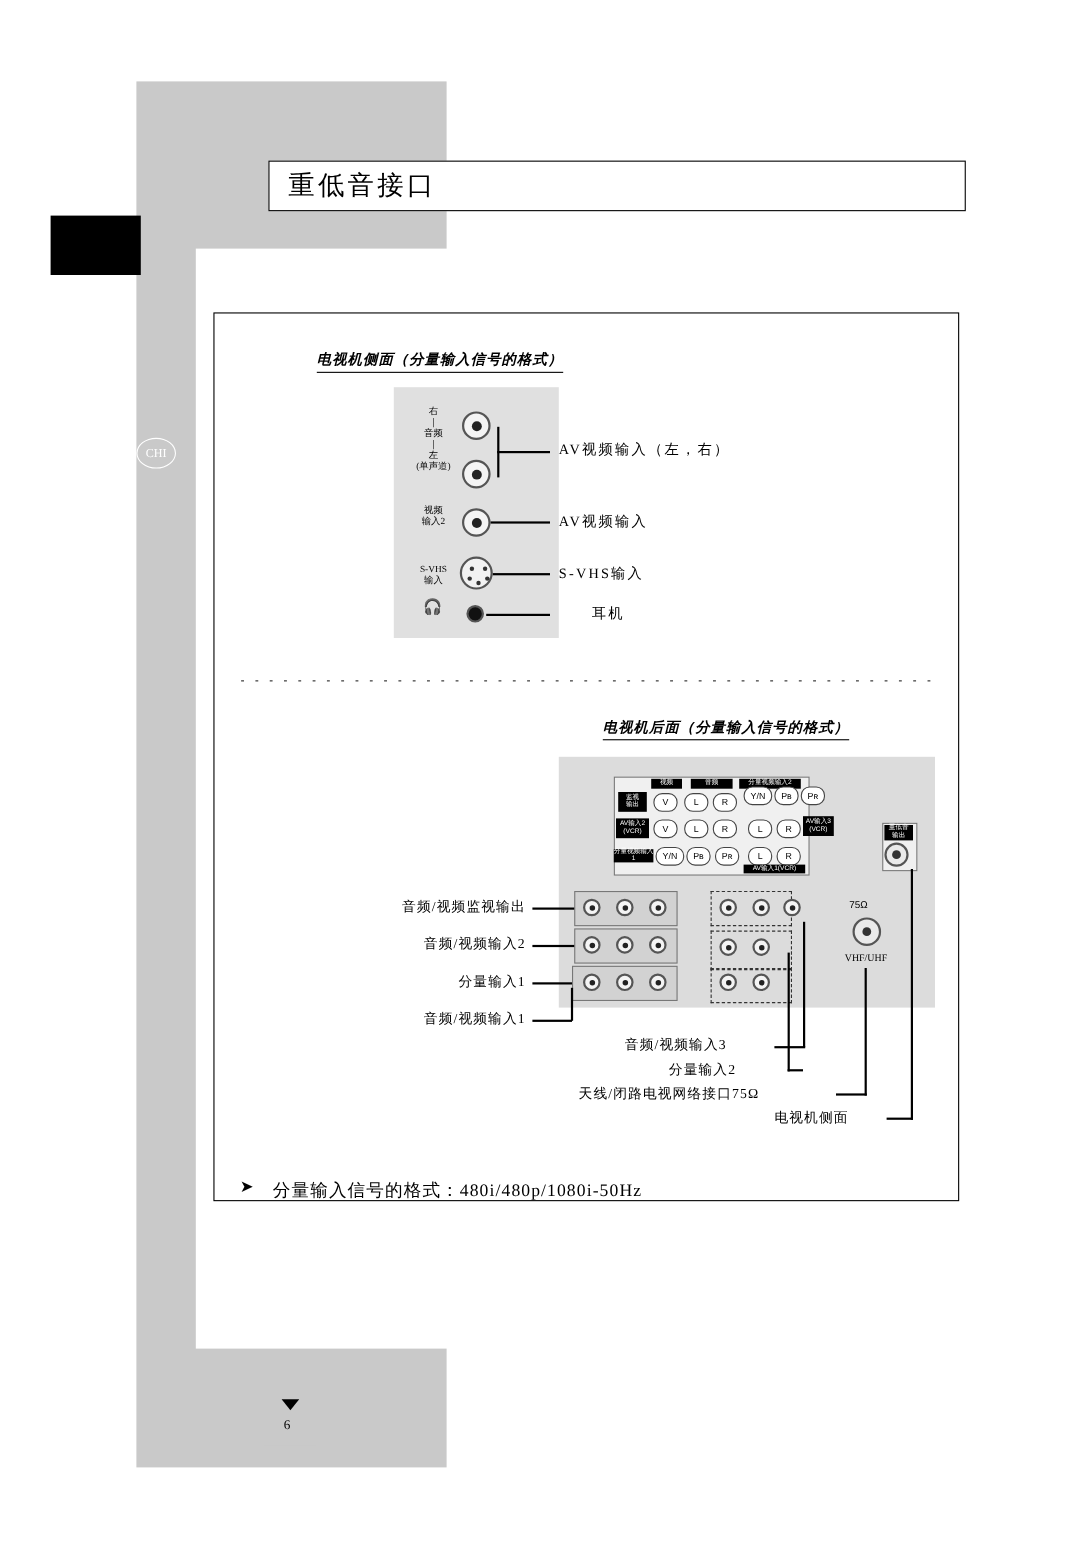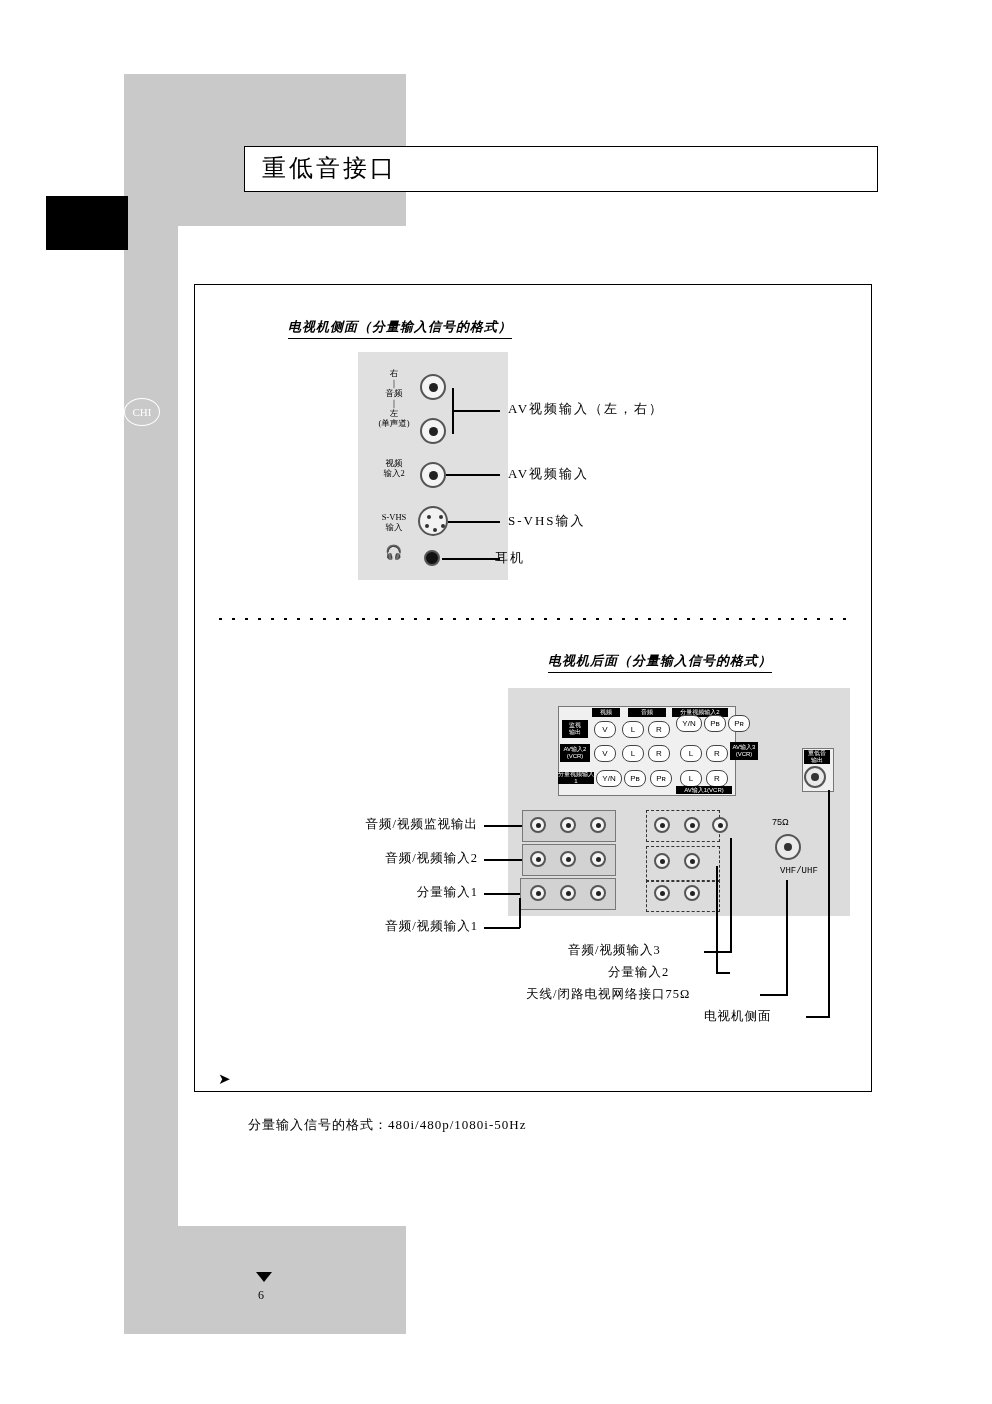--- a/index.html
+++ b/index.html
@@ -45,21 +45,21 @@
   .rear-panel{position:absolute;left:508px;top:688px;width:342px;height:228px;background:#dcdcdc;}
   .term-block{position:absolute;background:#f0f0f0;border:1px solid #777;}
   .pill{width:20px;height:15px;border-radius:8px;background:#fff;border:1px solid #444;
     font-size:8px;display:flex;align-items:center;justify-content:center;color:#000;font-family:"Liberation Sans",sans-serif;}
   .blkbox{background:#000;color:#fff;font-size:6px;line-height:7px;text-align:center;
     font-family:"Liberation Sans",sans-serif;display:flex;align-items:center;justify-content:center;}
   .grp{position:absolute;background:#d2d2d2;border:1px solid #777;}
   .dash{position:absolute;border:1px dashed #333;}
   .leftlbl{position:absolute;font-size:12.5px;letter-spacing:1px;color:#000;text-align:right;}
   .botlbl{position:absolute;font-size:12.5px;letter-spacing:1px;color:#000;}
-  .note{position:absolute;left:248px;top:1072px;font-size:13px;letter-spacing:1px;color:#000;margin-top:44px;}
+  .note{position:absolute;left:248px;top:1072px;font-size:16px;letter-spacing:1px;color:#000;}
   .arrowmark{position:absolute;left:218px;top:1070px;font-size:15px;color:#000;}
   
   .pagenum-box{position:absolute;left:240px;top:1272px;width:48px;height:42px;background:#c9c9c9;}
   .pagenum{position:absolute;left:258px;top:1288px;font-size:12px;color:#000;}
   .tri{position:absolute;left:256px;top:1272px;width:0;height:0;border-left:8px solid transparent;border-right:8px solid transparent;border-top:10px solid #000;}
   .coax{position:absolute;width:26px;height:26px;border-radius:50%;background:#eaeaea;border:2px solid #555;box-sizing:border-box;display:flex;align-items:center;justify-content:center;}
   .coax::after{content:"";width:8px;height:8px;border-radius:50%;background:#333;}
 </style>
 </head>
 <body>
@@ -117,21 +117,21 @@
 
 <div class="lead" style="left:452px;top:388px;width:2px;height:46px;"></div>
 <div class="lead" style="left:452px;top:410px;width:48px;height:1.5px;"></div>
 <div class="lead" style="left:446px;top:474px;width:54px;height:1.5px;"></div>
 <div class="lead" style="left:448px;top:521px;width:52px;height:1.5px;"></div>
 <div class="lead" style="left:442px;top:558px;width:58px;height:1.5px;"></div>
 
 <div class="callout" style="left:508px;top:400px;">AV视频输入（左，右）</div>
 <div class="callout" style="left:508px;top:465px;">AV视频输入</div>
 <div class="callout" style="left:508px;top:512px;">S-VHS输入</div>
-<div class="callout" style="left:495px;top:549px;">耳机</div>
+<div class="callout" style="left:538px;top:549px;">耳机</div>
 
 <div class="dots"></div>
 
 <div class="sec-head" style="left:548px;top:652px;">电视机后面（分量输入信号的格式）</div>
 
 <div class="rear-panel"></div>
 
 <div class="term-block" style="left:558px;top:706px;width:176px;height:88px;"></div>
 
 <div class="blkbox" style="position:absolute;left:592px;top:708px;width:28px;height:9px;">视频</div>
@@ -218,21 +218,21 @@
   </div>
 <div style="position:absolute;left:654px;top:885px;">
     <div class="rca-sm"></div>
   </div>
 <div style="position:absolute;left:684px;top:885px;">
     <div class="rca-sm"></div>
   </div>
 
 <div class="coax" style="left:775px;top:834px;"></div>
 <div style="position:absolute;left:772px;top:817px;font-size:9px;font-family:'Liberation Sans',sans-serif;">75Ω</div>
-<div style="position:absolute;left:768px;top:866px;font-size:9px;font-family:Liberation Mono, monospace;margin-left:12px;">VHF/UHF</div>
+<div style="position:absolute;left:768px;top:866px;font-size:9px;font-family:Liberation Serif, serif;">VHF/UHF</div>
 
 <div class="leftlbl" style="left:318px;top:816px;width:160px;">音频/视频监视输出</div>
 <div class="lead" style="left:484px;top:825px;width:38px;height:1.5px;"></div>
 <div class="leftlbl" style="left:318px;top:850px;width:160px;">音频/视频输入2</div>
 <div class="lead" style="left:484px;top:859px;width:38px;height:1.5px;"></div>
 <div class="leftlbl" style="left:318px;top:884px;width:160px;">分量输入1</div>
 <div class="lead" style="left:484px;top:893px;width:36px;height:1.5px;"></div>
 <div class="leftlbl" style="left:318px;top:918px;width:160px;">音频/视频输入1</div>
 <div class="lead" style="left:484px;top:927px;width:36px;height:1.5px;"></div>
 <div class="lead" style="left:519px;top:898px;width:2px;height:30px;"></div>

